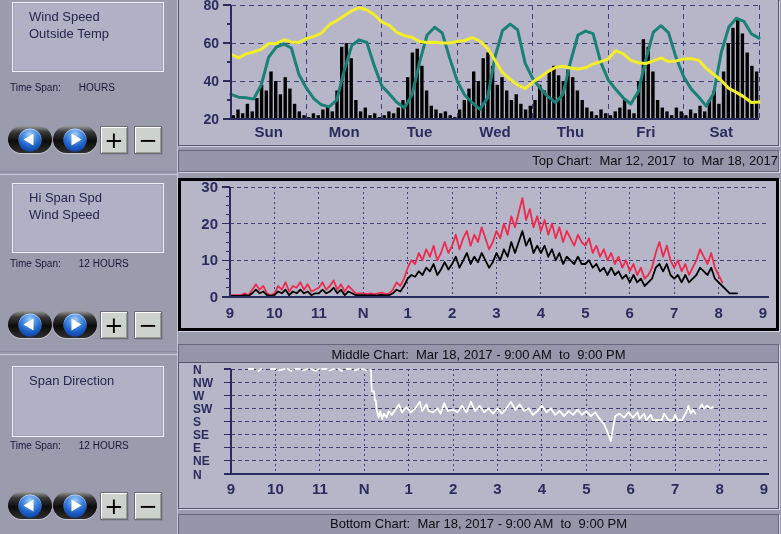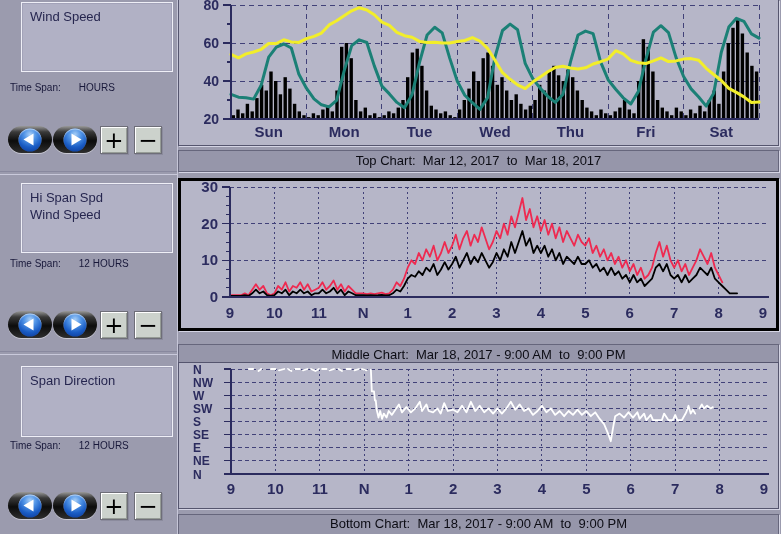--- a/index.html
+++ b/index.html
@@ -1,22 +1,22 @@
 <!DOCTYPE html>
 <html><head>
 <meta charset="utf-8">
 <style>
   html,body{margin:0;padding:0;background:#9b9bae;}
   #app{position:relative;width:781px;height:534px;background:#9b9bae;overflow:hidden;
        font-family:"Liberation Sans","DejaVu Sans",sans-serif;-webkit-font-smoothing:antialiased;}
   
   #left-col{position:absolute;left:0;top:0;width:177px;height:534px;border-right:1px solid #c6c6d8;}
   .hdivider{position:absolute;left:0;width:177px;height:2px;border-top:1px solid #88889e;border-bottom:1px solid #c9c9db;}
-  .legend-box{position:absolute;left:21px;width:152px;height:70px;background:#b1b1c5;
-      border:1px solid #efeff7;box-shadow:inset 0 0 0 1px #a2a2b8;padding:5px 0 0 8px;box-sizing:border-box;}
+  .legend-box{position:absolute;left:12px;width:152px;height:70px;background:#b1b1c5;
+      border:1px solid #efeff7;box-shadow:inset 0 0 0 1px #a2a2b8;padding:5px 0 0 16px;box-sizing:border-box;}
   .legend-line{font-size:13px;line-height:17px;color:#26264f;}
   .timespan{position:absolute;left:10px;width:162px;font-size:10px;color:#18183a;display:flex;}
   .timespan .val{margin-left:18px;}
   .btn-row{position:absolute;left:0;width:177px;height:28px;}
   .pill{position:absolute;top:0;width:44px;height:27px;border-radius:14px;cursor:pointer;
       background:linear-gradient(180deg,#9a9a9a 0%,#3a3a3a 22%,#0c0c0c 55%,#2e2e2e 100%);
       box-shadow:0 1px 0 rgba(255,255,255,.45);}
   .orb{position:absolute;left:50%;top:50%;transform:translate(-50%,-50%);width:23px;height:23px;border-radius:50%;
       background:radial-gradient(circle at 50% 26%,#a6cdf6 0%,#4f93e6 30%,#1a5cc4 62%,#0a3490 100%);
       box-shadow:inset 0 1px 1px rgba(255,255,255,.6);}
@@ -29,37 +29,38 @@
       display:flex;align-items:center;justify-content:center;font-size:23px;line-height:23px;font-family:"DejaVu Sans",sans-serif;}
   
   .chart-panel{position:absolute;left:178px;width:601px;background:#b6b6c8;box-sizing:border-box;
       border:1px solid #55556e;box-shadow:1px 1px 0 #d4d4e4;}
   #top-panel{top:0;height:146px;border-top:none;}
   #mid-panel{top:178px;height:153px;border:3px solid #000;}
   #bot-panel{top:362px;height:147px;}
   .caption-bar{position:absolute;left:178px;width:601px;height:22px;background:#9696aa;
       border:1px solid #66667c;box-shadow:1px 1px 0 #d4d4e4;box-sizing:border-box;
       text-align:center;font-size:13px;color:#0c0c14;line-height:20px;white-space:pre;}
-  #top-caption{top:150px;}
+  #top-caption{top:150px;text-align:right;}
   #mid-caption{top:344px;}
   #bot-caption{top:514px;height:32px;line-height:18px;}
   svg{display:block;}
   svg text{font-family:"Liberation Sans","DejaVu Sans",sans-serif;fill:#2b2b5e;font-weight:600;}
 </style>
 </head>
 <body>
 
 <div id="app">
 
   <div id="left-col">
     <div class="hdivider" style="top:171px"></div>
     <div class="hdivider" style="top:351px"></div>
 
     <div class="legend-box" style="top:2px">
       <div class="legend-line">Wind Speed</div>
+      <div class="legend-line">Outside Temp</div>
     </div>
     <div class="timespan" style="top:82px">
       <span>Time Span:</span>
       <span class="val">HOURS</span>
     </div>
     <div class="btn-row" style="top:126px">
       <div class="pill" style="left:8px">
         <div class="orb">
             <div class="tri left"></div>
           </div>

